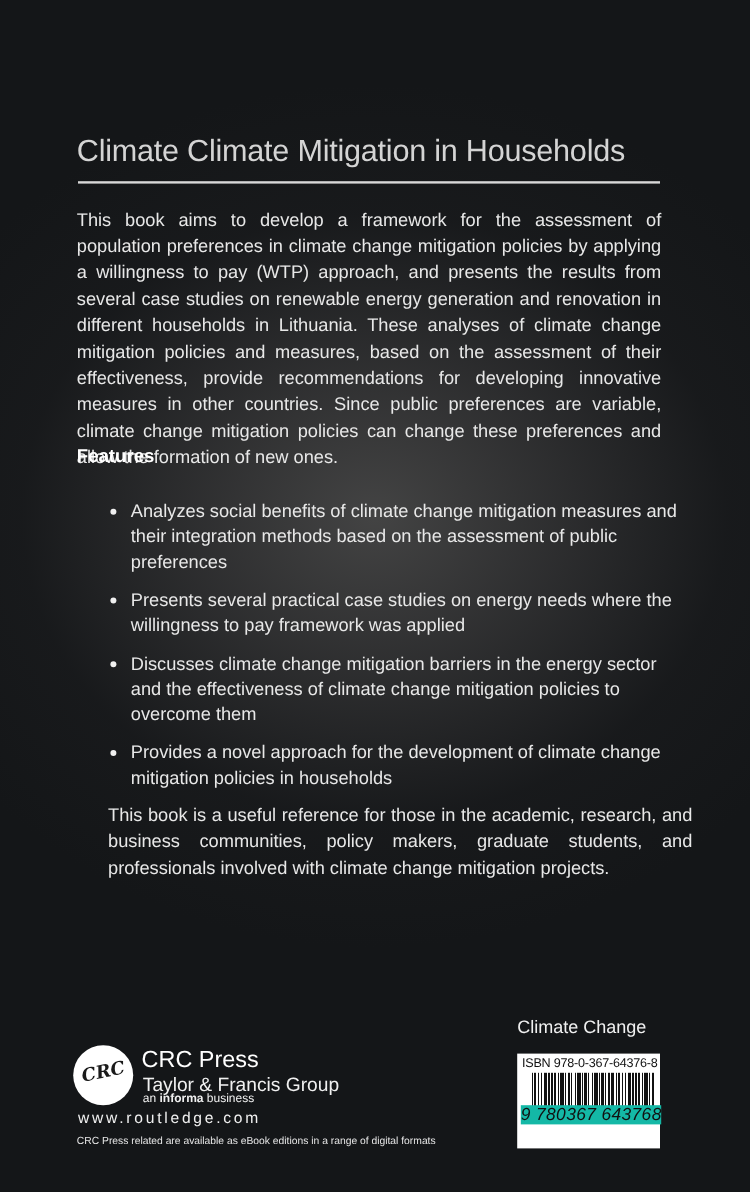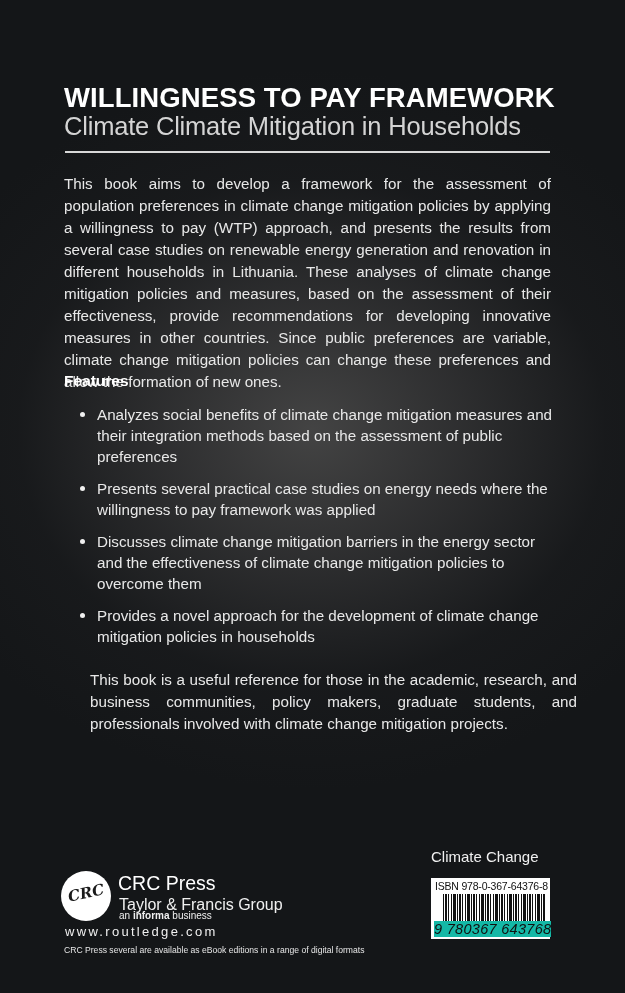--- a/index.html
+++ b/index.html
@@ -34,39 +34,39 @@
     font-size: 15.2px; line-height: 22px; text-align: justify;
     color: #e8e8e8;
   }
   .p1 { top: 173px; }
   .features-heading {
     position: absolute; left: 64px; top: 372px;
     font-weight: bold; font-size: 15.5px; color: #ffffff;
   }
   .features {
     position: absolute; left: 64px; top: 400px; width: 490px;
-    margin: 4px; padding: 0; list-style: none;
+    margin: 16px; padding: 0; list-style: none;
   }
   .features li {
     position: relative; padding-left: 29px;
     font-size: 15.2px; line-height: 21px; color: #e8e8e8;
     margin-bottom: 11px;
   }
   .features li .bullet {
     position: absolute; left: 12px; top: 8px;
     width: 5px; height: 5px; border-radius: 50%; background: #f0f0f0;
   }
   .p2 { top: 669px; margin-left: 26px; }
 
   .category {
     position: absolute; left: 431px; top: 848px;
     font-size: 15px; color: #f0f0f0;
   }
   .barcode-box {
-    position: absolute; left: 431px; top: 878px; width: 119px; height: 61px;
+    position: absolute; left: 431px; top: 878px; width: 119px; height: 79px;
     background: #ffffff; color: #111;
   }
   .isbn-text {
     position: absolute; left: 4px; top: 2px; font-size: 10.5px; white-space: nowrap;
     letter-spacing: -0.2px;
   }
   .bars {
     position: absolute; left: 12px; top: 16px; width: 102px; height: 30px;
     background: repeating-linear-gradient(90deg,
       #111 0px, #111 1px, #fff 1px, #fff 2px, #111 2px, #111 4px, #fff 4px, #fff 5px,
@@ -108,21 +108,20 @@
   .ebook-note {
     position: absolute; left: 64px; top: 945px;
     font-size: 8.6px; color: #e6e6e6; white-space: nowrap;
   }
 </style>
 </head>
 <body>
 
 <div class="cover">
 
-  <div class="title">WILLINGNESS TO PAY FRAMEWORK</div>
   <div class="subtitle">Climate Climate Mitigation in Households</div>
   <div class="rule"></div>
 
   <div class="para p1">This book aims to develop a framework for the assessment of population preferences in climate change mitigation policies by applying a willingness to pay (WTP) approach, and presents the results from several case studies on renewable energy generation and renovation in different households in Lithuania. These analyses of climate change mitigation policies and measures, based on the assessment of their effectiveness, provide recommendations for developing innovative measures in other countries. Since public preferences are variable, climate change mitigation policies can change these preferences and allow the formation of new ones.</div>
 
   <div class="features-heading">Features</div>
 
   <ul class="features">
     <li><span class="bullet"></span><span>Analyzes social benefits of climate change mitigation measures and their integration methods based on the assessment of public preferences</span></li>
     <li><span class="bullet"></span><span>Presents several practical case studies on energy needs where the willingness to pay framework was applied</span></li>
@@ -132,21 +131,21 @@
 
   <div class="para p2">This book is a useful reference for those in the academic, research, and business communities, policy makers, graduate students, and professionals involved with climate change mitigation projects.</div>
 
   <div class="logo-circle">
     <div class="logo-crc">CRC</div>
   </div>
   <div class="crc-press">CRC Press</div>
   <div class="tf-group">Taylor &amp; Francis Group</div>
   <div class="informa"><span>an </span><b>informa</b><span> business</span></div>
   <div class="website">www.routledge.com</div>
-  <div class="ebook-note">CRC Press several are available as eBook editions in a range of digital formats</div>
+  <div class="ebook-note">CRC Press related are available as eBook editions in a range of digital formats</div>
 
   <div class="category">Climate Change</div>
   <div class="barcode-box">
     <div class="isbn-text">ISBN 978-0-367-64376-8</div>
     <div class="bars"></div>
     <div class="barcode-digits"><span>9 780367 643768</span></div>
   </div>
 
 </div>
 

